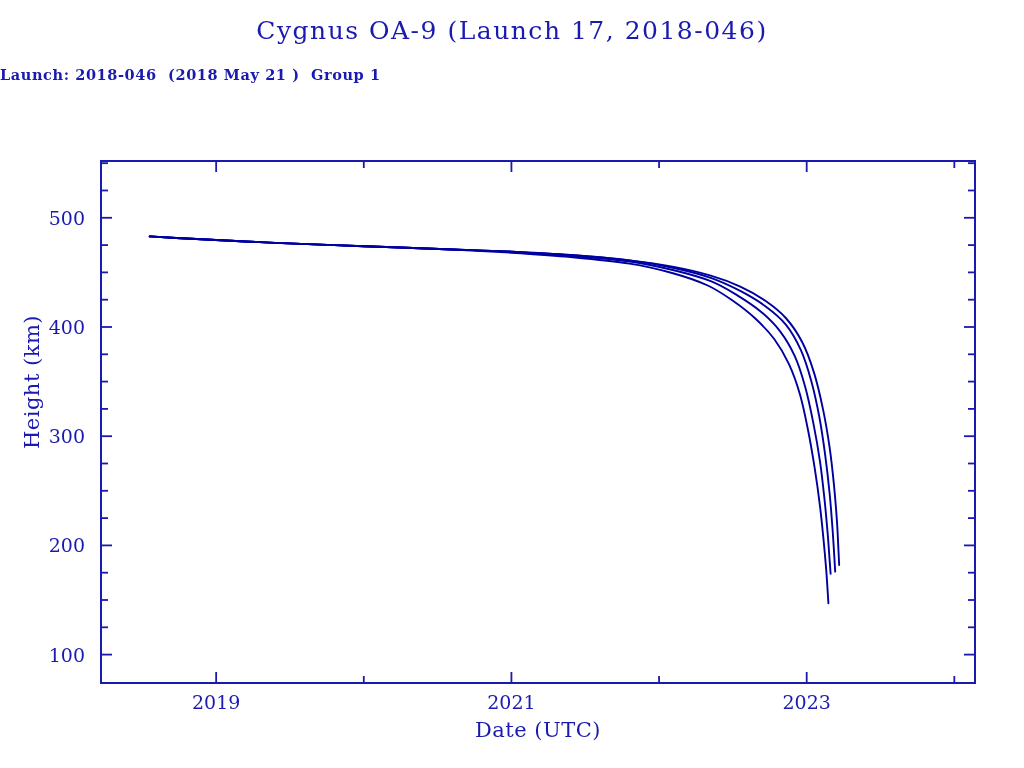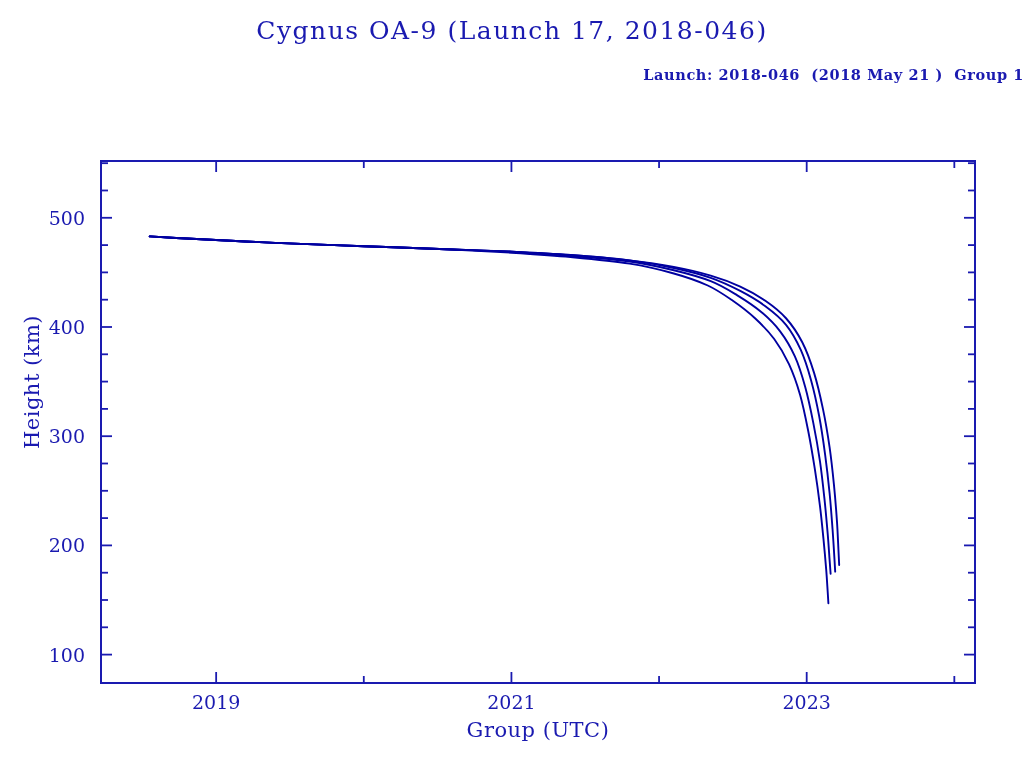--- a/index.html
+++ b/index.html
@@ -31,21 +31,21 @@
     font-size: 25px;
     letter-spacing: 1.5px;
     color: #1a1ab0;
     white-space: pre;
   }
   .subtitle {
     position: absolute;
     left: 0;
     top: 66px;
     width: 1024px;
-    text-align: right;
+    text-align: left;
     font-size: 14.5px;
     font-weight: bold;
     letter-spacing: 0.6px;
     color: #1a1ab0;
     white-space: pre;
   }
   .ylabel {
     position: absolute;
     left: -78px;
     top: 370px;
@@ -81,21 +81,21 @@
   }
 </style>
 </head>
 <body>
 
 <div id="chart-root">
 
   <div class="title">Cygnus OA-9 (Launch 17, 2018-046)</div>
   <div class="subtitle">Launch: 2018-046  (2018 May 21 )  Group 1</div>
   <div class="ylabel">Height (km)</div>
-  <div class="xlabel">Group (UTC)</div>
+  <div class="xlabel">Date (UTC)</div>
 
   <svg class="plot" width="1024" height="768">
     <g id="axes-group">
         <rect x="101" y="161" width="874" height="522" fill="none" stroke="#1a1ab0" stroke-width="2"></rect>
       </g>
     <g id="ticks-group">
         <line x1="363.7905405405333" y1="683" x2="363.7905405405333" y2="676" stroke="#1a1ab0" stroke-width="1.8"></line>
         <line x1="363.7905405405333" y1="161" x2="363.7905405405333" y2="168" stroke="#1a1ab0" stroke-width="1.8"></line>
         <line x1="659.0608108107999" y1="683" x2="659.0608108107999" y2="676" stroke="#1a1ab0" stroke-width="1.8"></line>
         <line x1="659.0608108107999" y1="161" x2="659.0608108107999" y2="168" stroke="#1a1ab0" stroke-width="1.8"></line>

